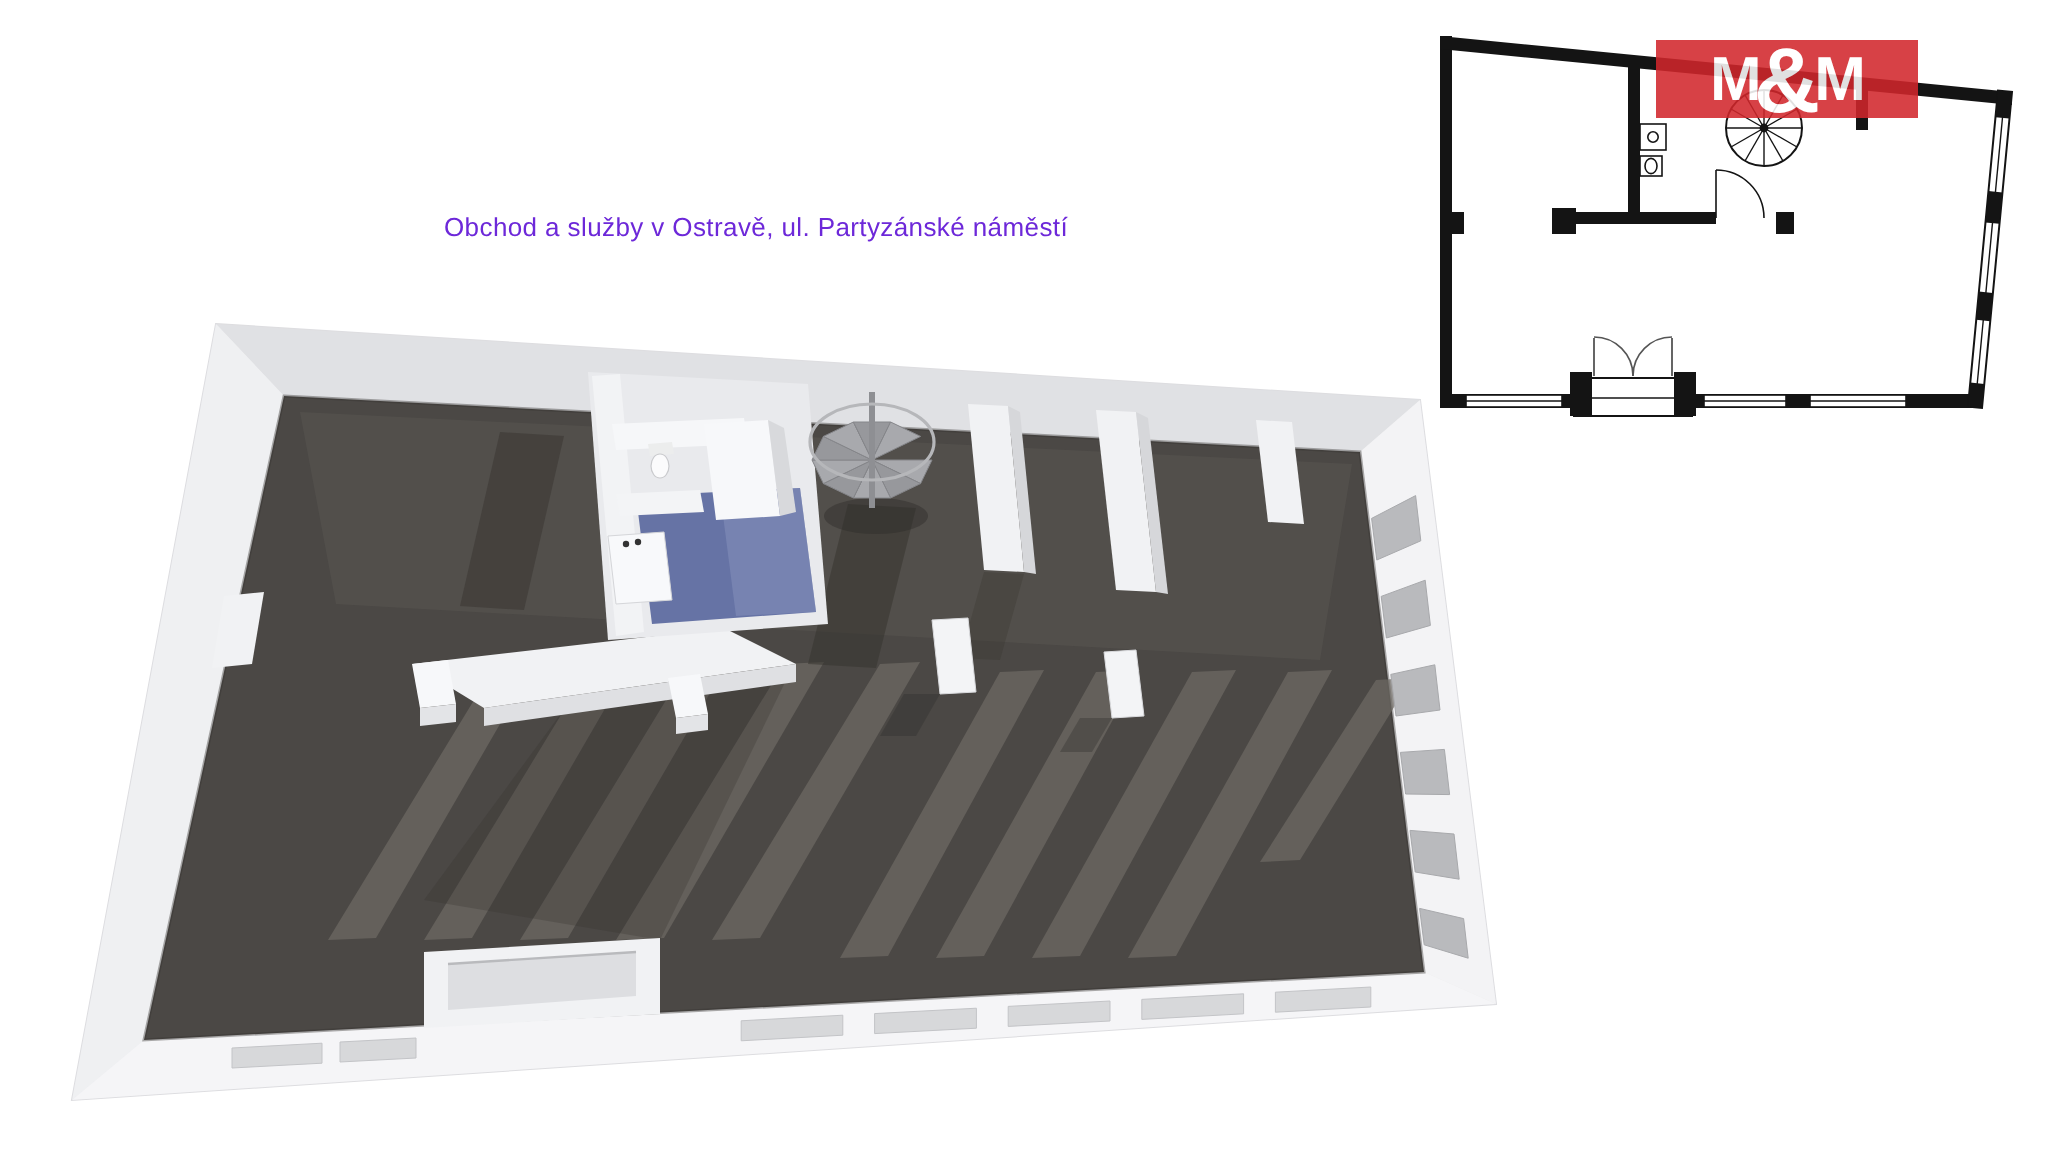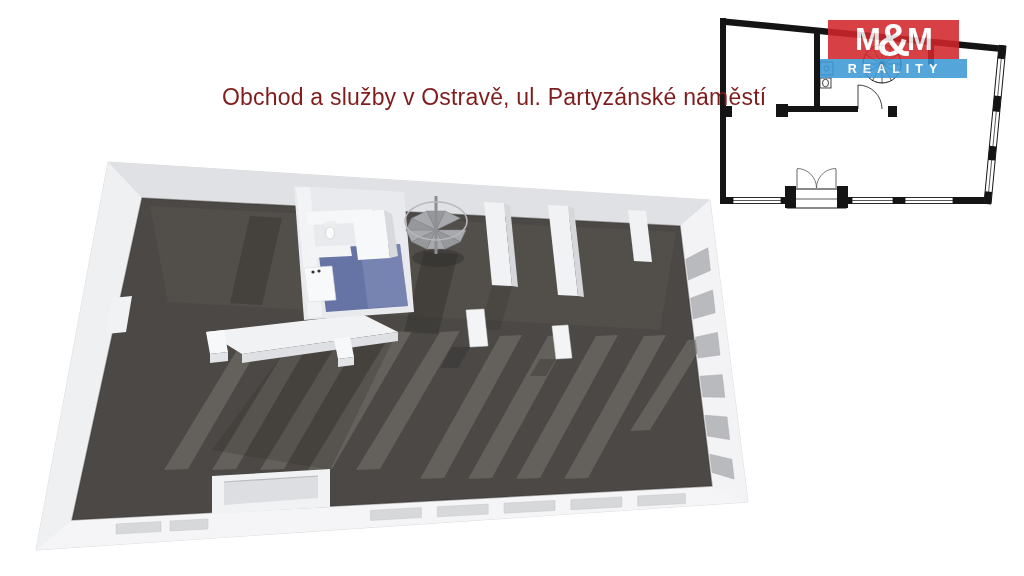--- a/index.html
+++ b/index.html
@@ -1,21 +1,21 @@
 <!DOCTYPE html>
 <html><head>
 <meta charset="utf-8">
 <style>
   html,body{margin:0;padding:0;background:#ffffff;}
   .canvas{
     position:relative;width:1024px;height:576px;background:#ffffff;
     overflow:hidden;font-family:"Liberation Sans",sans-serif;
   }
   .title{
-    position:absolute;left:222px;top:84px;font-size:23px;color:#7f1d1d;
+    position:absolute;left:222px;top:106px;font-size:13px;color:#6d28d9;
     letter-spacing:.2px;z-index:3;white-space:nowrap;
   }
   svg.scene{position:absolute;left:0;top:0;z-index:1;}
   
   .logo{position:absolute;left:820px;top:20px;z-index:2;opacity:.87;}
   .logo-red{
     margin-left:8px;width:131px;height:39px;background:#d2262b;color:#fff;
     display:flex;align-items:center;justify-content:center;font-weight:700;
     overflow:hidden;
   }
@@ -234,16 +234,15 @@
       </g>
     </g>
   </svg>
 
   <div class="logo">
     <div class="logo-red">
       <span class="m">M</span>
         <span class="amp">&amp;</span>
         <span class="m">M</span>
     </div>
-    <div class="logo-blue">REALITY</div>
   </div>
 
 </div>
 
 </body></html>

